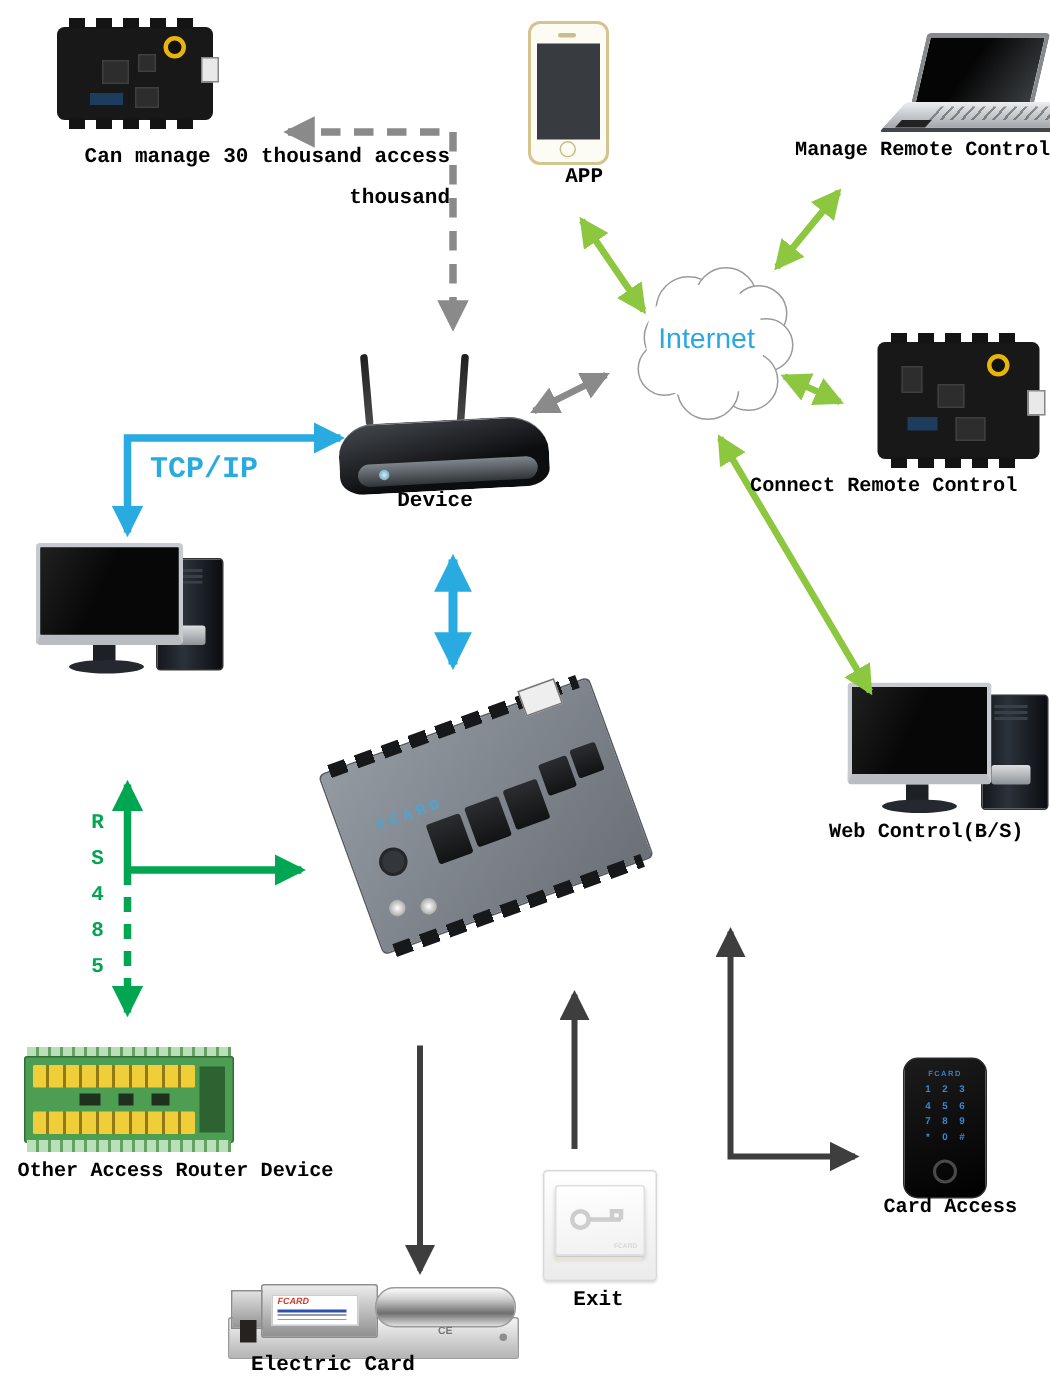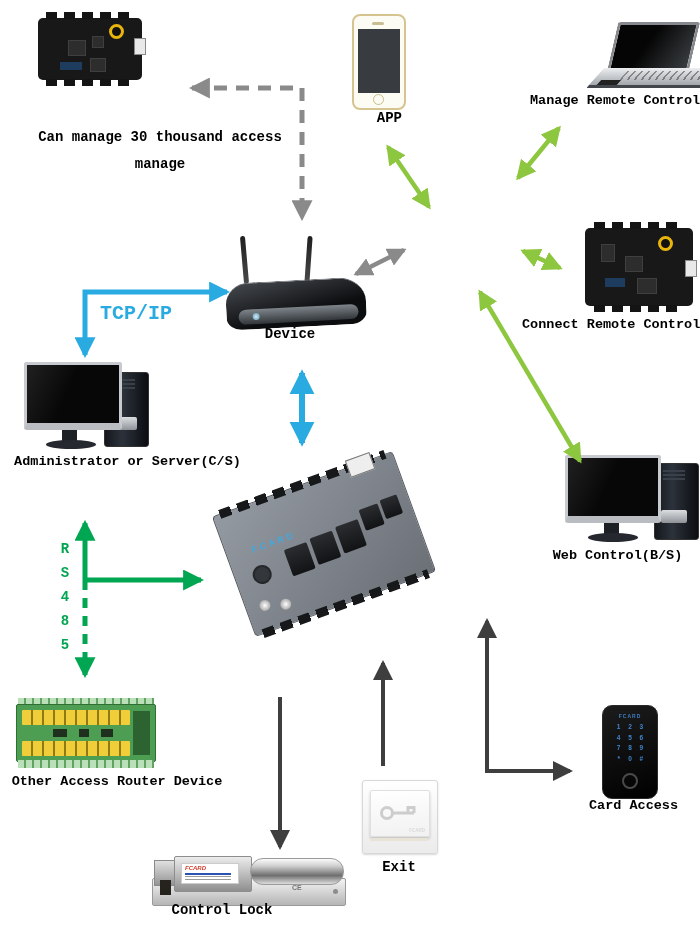--- a/index.html
+++ b/index.html
@@ -1,21 +1,21 @@
 <!DOCTYPE html>
 <html style="--c-blue: #29abe2; --c-green: #00a651; --c-lime: #8dc63f; --c-gray: #8a8a8a; --c-black: #3e3e3e; --c-cyan: #2aa9e0;"><head>
 <meta charset="utf-8">
 <style>
   html,body{margin:0;padding:0;background:#fff;}
   #canvas{position:relative;width:700px;height:929px;background:#fff;overflow:hidden;
           font-family:"Liberation Mono",monospace;}
   .abs{position:absolute;}
   .lbl{position:absolute;font:600 13.5px "Liberation Mono",monospace;color:#000;
        text-align:center;white-space:nowrap;z-index:6;}
-  .lbl.left{text-align:center;margin-top:32px;}
+  .lbl.left{text-align:right;}
   #arrows{position:absolute;left:0;top:0;z-index:5;pointer-events:none;}
 
   
   .cloud{left:415px;top:172px;width:112px;height:112px;z-index:1;}
   .cloud .puff{position:absolute;background:#fff;border:1.6px solid #9a9a9a;border-radius:50%;}
   .cloud .cover{position:absolute;background:#fff;border-radius:45%;}
   .cloud .net-lbl{position:absolute;left:0;top:44px;width:100%;text-align:center;
        font:500 19px "Liberation Sans",sans-serif;color:var(--c-cyan);}
 
   
@@ -187,52 +187,64 @@
     <div class="tabs b"></div>
     <div class="buzzer" style="right:18px;top:12px;"></div>
     <div class="rj" style="top:26px;"></div>
     <div class="chip" style="left:30px;top:28px;width:16px;height:14px;"></div>
     <div class="chip" style="left:54px;top:24px;width:10px;height:10px;"></div>
     <div class="cap" style="left:22px;top:50px;width:22px;height:8px;"></div>
     <div class="chip" style="left:52px;top:46px;width:14px;height:12px;"></div>
   </div>
   <div class="lbl left caption">
     <span style="display:block;">Can manage 30 thousand access</span>
-    <span style="display:block;">manage</span>
+    <span style="display:block;">thousand</span>
   </div>
 
   <div class="abs phone">
     <div class="ear"></div>
     <div class="screen"></div>
     <div class="home"></div>
   </div>
   <div class="lbl" style="left:352px;top:110px;width:50px;font-size:14px;text-align:right;">APP</div>
 
   <div class="abs laptop">
     <div class="screen"></div>
     <div class="deck">
       <div class="keys"></div>
       <div class="pad"></div>
     </div>
   </div>
   <div class="lbl" style="left:530px;top:93px;width:168px;">Manage Remote Control</div>
 
+  <div class="abs cloud">
+    <div class="puff" style="left:14px;top:34px;width:36px;height:36px;"></div>
+    <div class="puff" style="left:22px;top:12px;width:42px;height:42px;"></div>
+    <div class="puff" style="left:48px;top:6px;width:40px;height:40px;"></div>
+    <div class="puff" style="left:72px;top:18px;width:36px;height:36px;"></div>
+    <div class="puff" style="left:78px;top:40px;width:34px;height:34px;"></div>
+    <div class="puff" style="left:64px;top:62px;width:38px;height:38px;"></div>
+    <div class="puff" style="left:36px;top:66px;width:40px;height:40px;"></div>
+    <div class="puff" style="left:10px;top:56px;width:34px;height:34px;"></div>
+    <div class="cover" style="left:16px;top:18px;width:78px;height:76px;"></div>
+    <div class="net-lbl">Internet</div>
+  </div>
 
   <div class="abs pcbblack" style="left:585px;top:222px;width:108px;height:90px;">
     <div class="board"></div>
     <div class="tabs t"></div>
     <div class="tabs b"></div>
     <div class="buzzer" style="right:20px;top:14px;"></div>
     <div class="rj" style="top:38px;"></div>
     <div class="chip" style="left:40px;top:34px;width:16px;height:14px;"></div>
     <div class="chip" style="left:16px;top:22px;width:12px;height:16px;"></div>
     <div class="cap" style="left:20px;top:56px;width:20px;height:9px;"></div>
     <div class="chip" style="left:52px;top:56px;width:18px;height:14px;"></div>
   </div>
-  <div class="lbl" style="left:522px;top:317px;width:175px;">Connect Remote Control</div>
+  <div class="lbl" style="left:500px;top:317px;width:175px;">Connect Remote Control</div>
 
   <div class="abs router">
     <div class="ant" style="left:30px;transform:rotate(-5deg);"></div>
     <div class="ant" style="left:94px;transform:rotate(4deg);"></div>
     <div class="body">
       <div class="face">
         <div class="led"></div>
       </div>
     </div>
   </div>
@@ -244,21 +256,20 @@
     <div class="tower" style="left:80px;top:12px;width:43px;height:73px;">
       <div class="vents" style="top:6px;"></div>
       <div class="bay" style="top:44px;"></div>
     </div>
     <div class="mon" style="left:0;top:2px;width:92px;height:58px;">
       <div class="glare"></div>
     </div>
     <div class="neck" style="left:38px;top:70px;"></div>
     <div class="foot" style="left:22px;top:80px;"></div>
   </div>
-  <div class="lbl" style="left:10px;top:454px;width:235px;">Administrator or Server(C/S)</div>
 
   <div class="rs485">
     <span>R</span>
     <span>S</span>
     <span>4</span>
     <span>8</span>
     <span>5</span>
   </div>
 
   <div class="abs fcboard">
@@ -327,21 +338,21 @@
     <div class="body">
       <div class="sticker">
         <div class="slogo">FCARD</div>
         <div class="sline"></div>
         <div class="stext"></div>
       </div>
     </div>
     <div class="tube"></div>
     <div class="ce">CE</div>
   </div>
-  <div class="lbl" style="left:158px;top:902px;width:128px;font-size:14px;">Control Lock</div>
+  <div class="lbl" style="left:158px;top:902px;width:128px;font-size:14px;">Electric Card</div>
 
   <div class="abs creader">
     <div class="brand">FCARD</div>
     <div class="pad">
       <span>1</span>
       <span>2</span>
       <span>3</span>
       <span>4</span>
       <span>5</span>
       <span>6</span>

